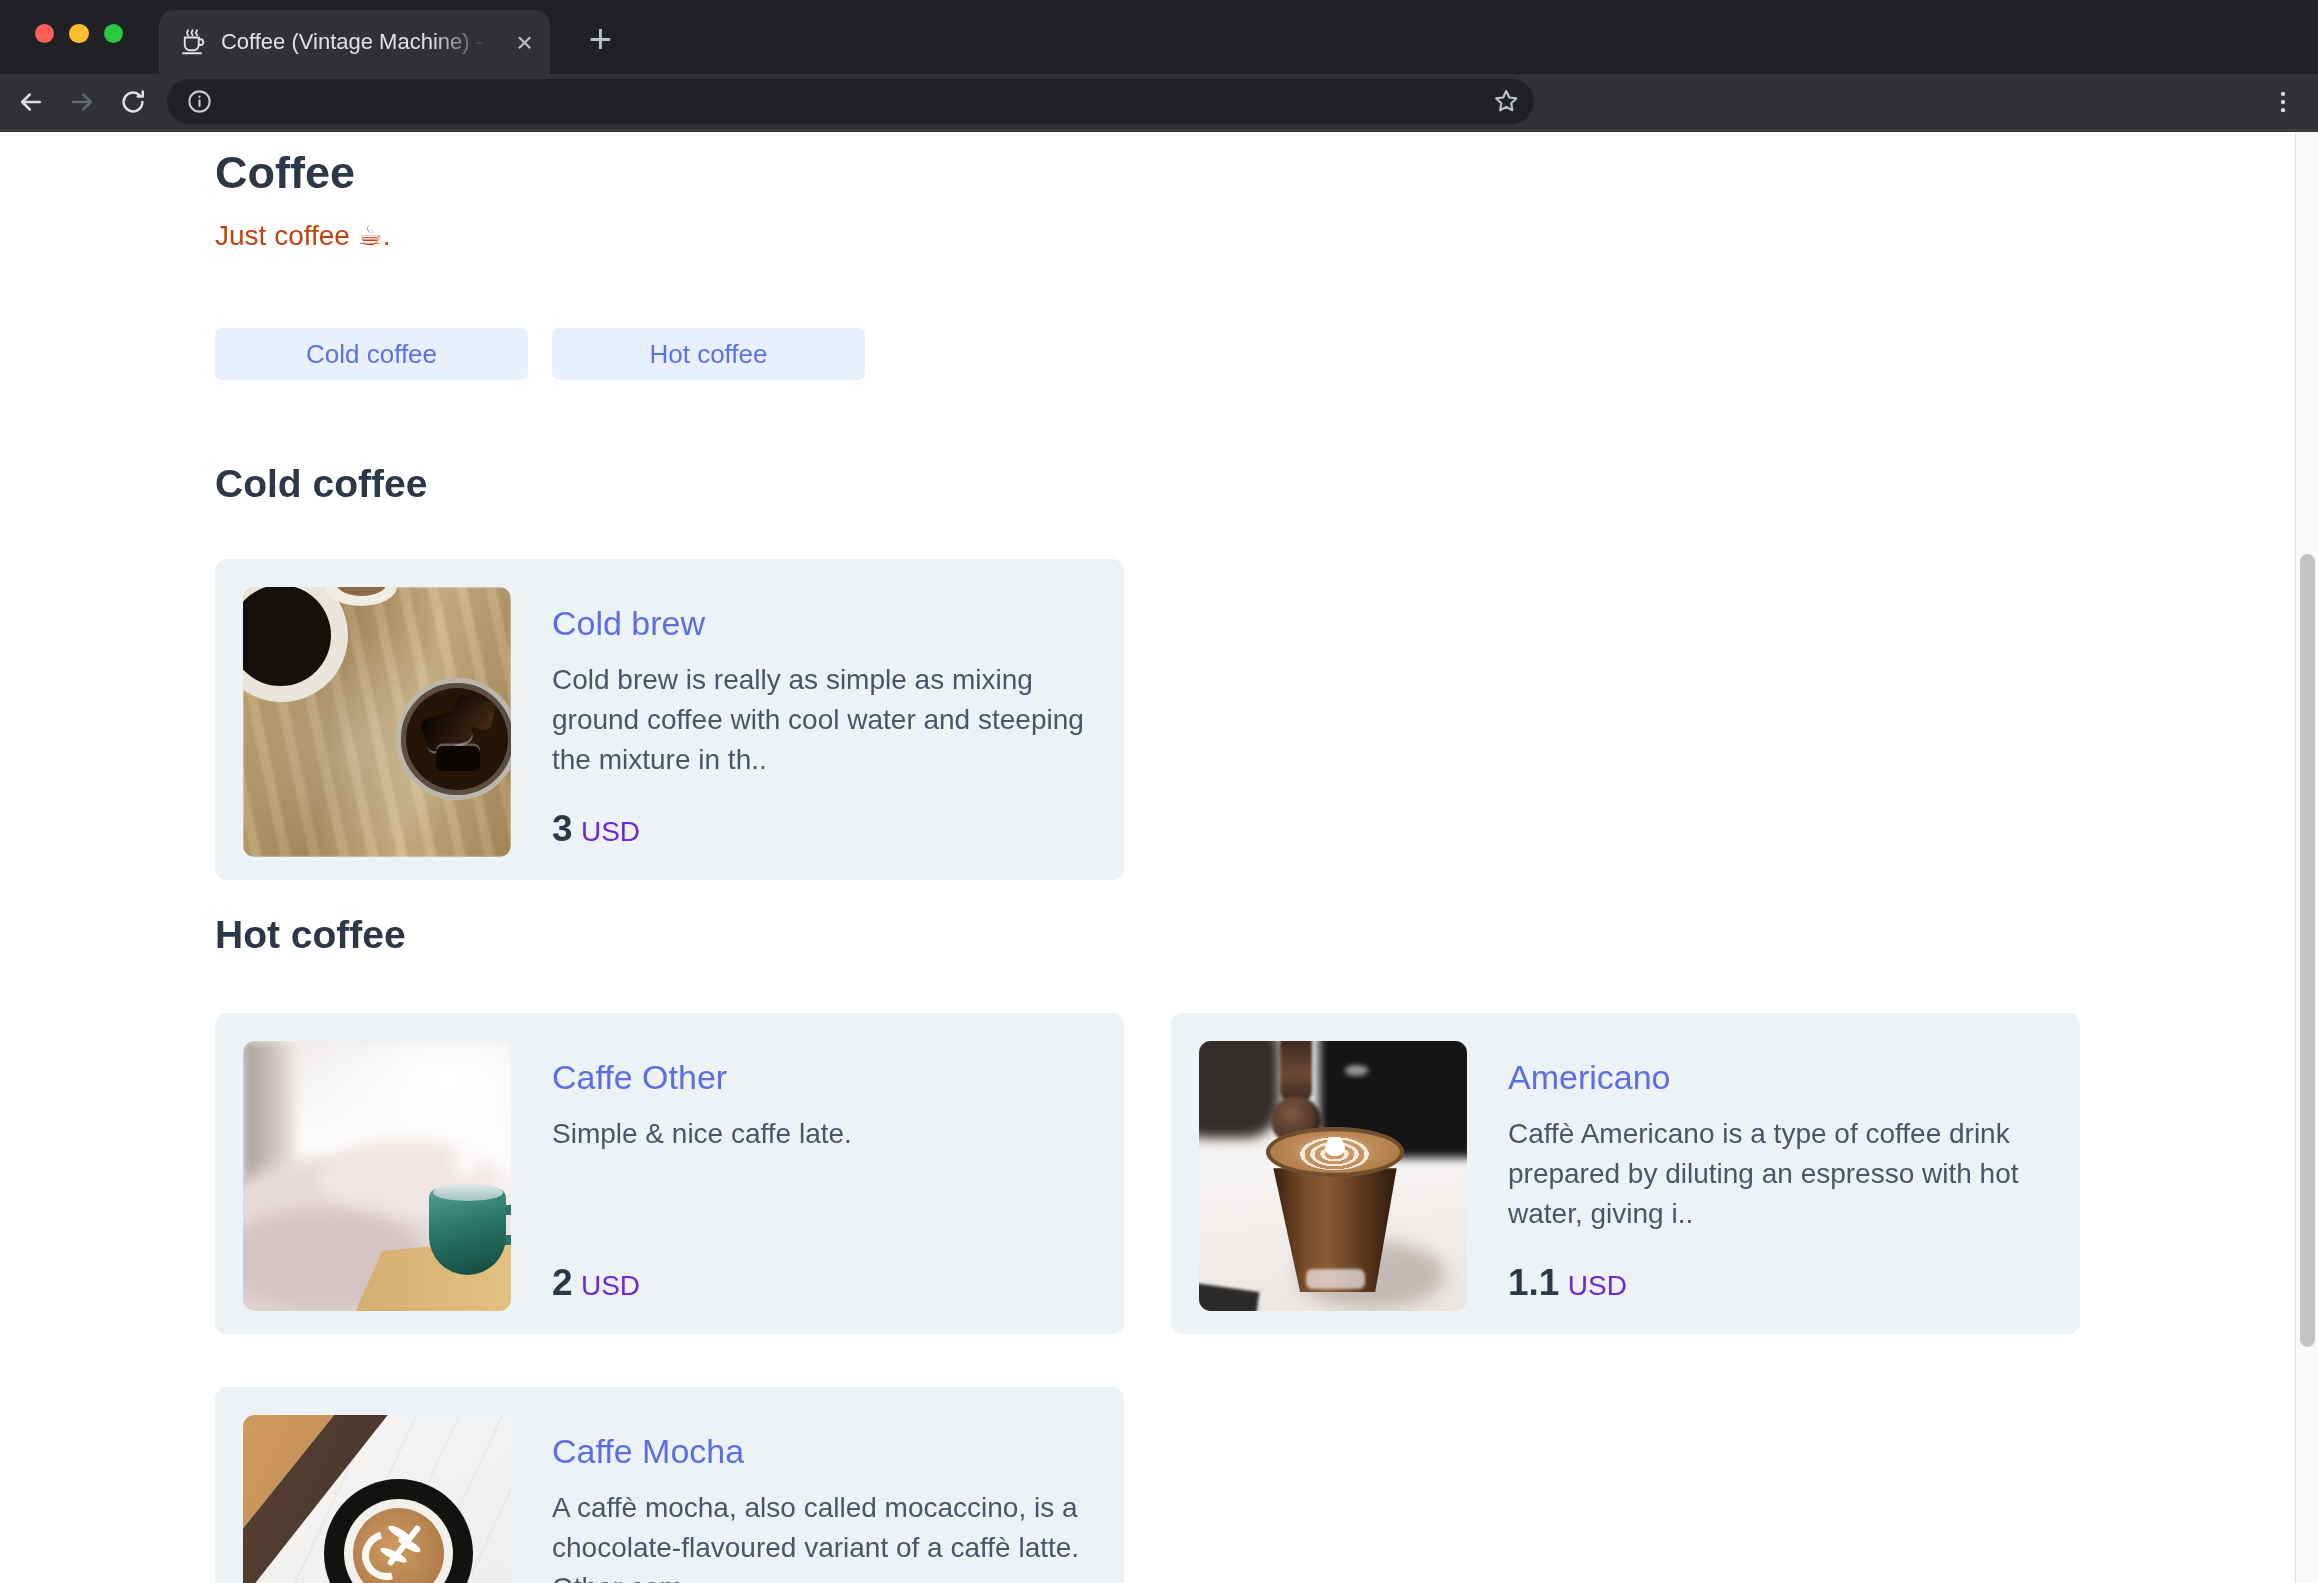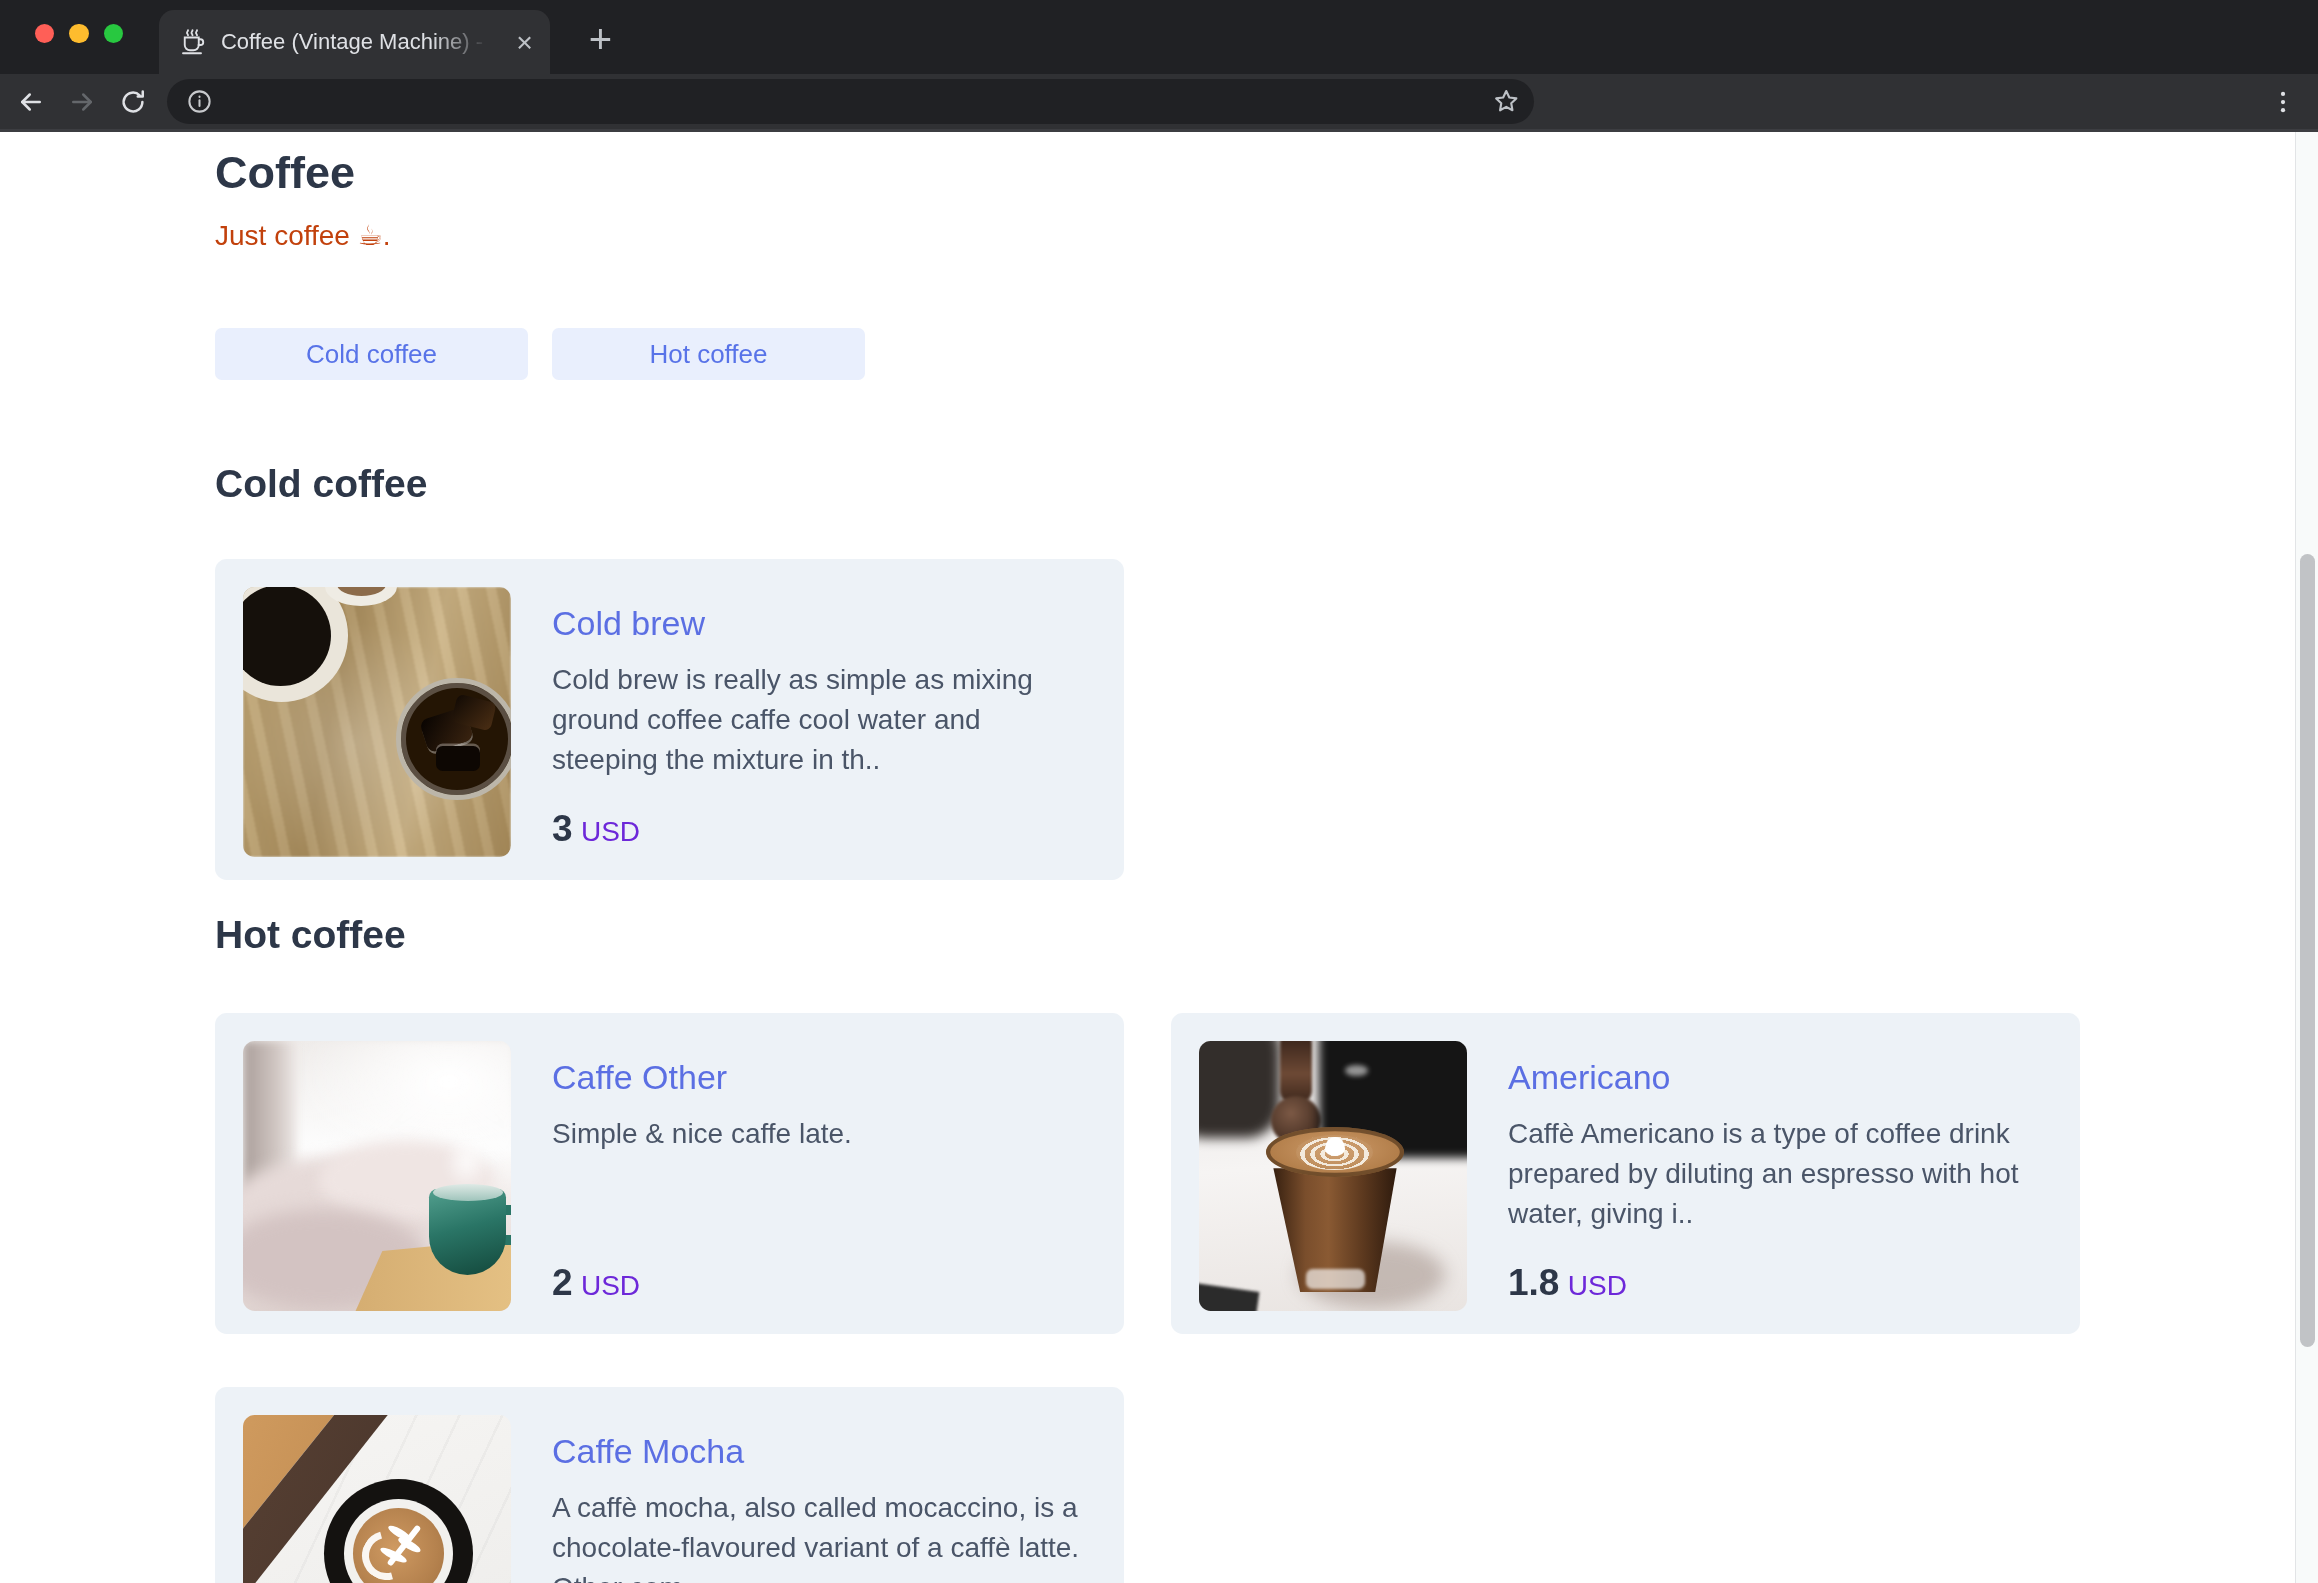--- a/index.html
+++ b/index.html
@@ -242,21 +242,21 @@
             <div class="cb-mug-coffee"></div>
             <div class="cb-cup2"></div>
             <div class="cb-cup2-in"></div>
             <div class="cb-glass"></div>
             <div class="cb-ice1"></div>
             <div class="cb-ice2"></div>
             <div class="cb-ice3"></div>
           </div>
           <div class="card-body">
             <a class="card-title">Cold brew</a>
-            <p class="card-desc">Cold brew is really as simple as mixing ground coffee caffe cool water and steeping the mixture in th..</p>
+            <p class="card-desc">Cold brew is really as simple as mixing ground coffee with cool water and steeping the mixture in th..</p>
             <div class="price-row">
               <b class="price-num">3</b>
               <span class="price-cur">USD</span>
             </div>
           </div>
         </div>
       </div>
 
       <h2 class="section-heading second">Hot coffee</h2>
 
@@ -299,21 +299,21 @@
             <div class="am-glass"></div>
             <div class="am-foot"></div>
             <div class="am-crema"></div>
             <div class="am-art"></div>
             <div class="am-art-heart"></div>
           </div>
           <div class="card-body">
             <a class="card-title">Americano</a>
             <p class="card-desc">Caffè Americano is a type of coffee drink prepared by diluting an espresso with hot water, giving i..</p>
             <div class="price-row">
-              <b class="price-num">1.8</b>
+              <b class="price-num">1.1</b>
               <span class="price-cur">USD</span>
             </div>
           </div>
         </div>
       </div>
 
       <div class="cards-row">
 
         <div class="card">
           <div class="card-img">

